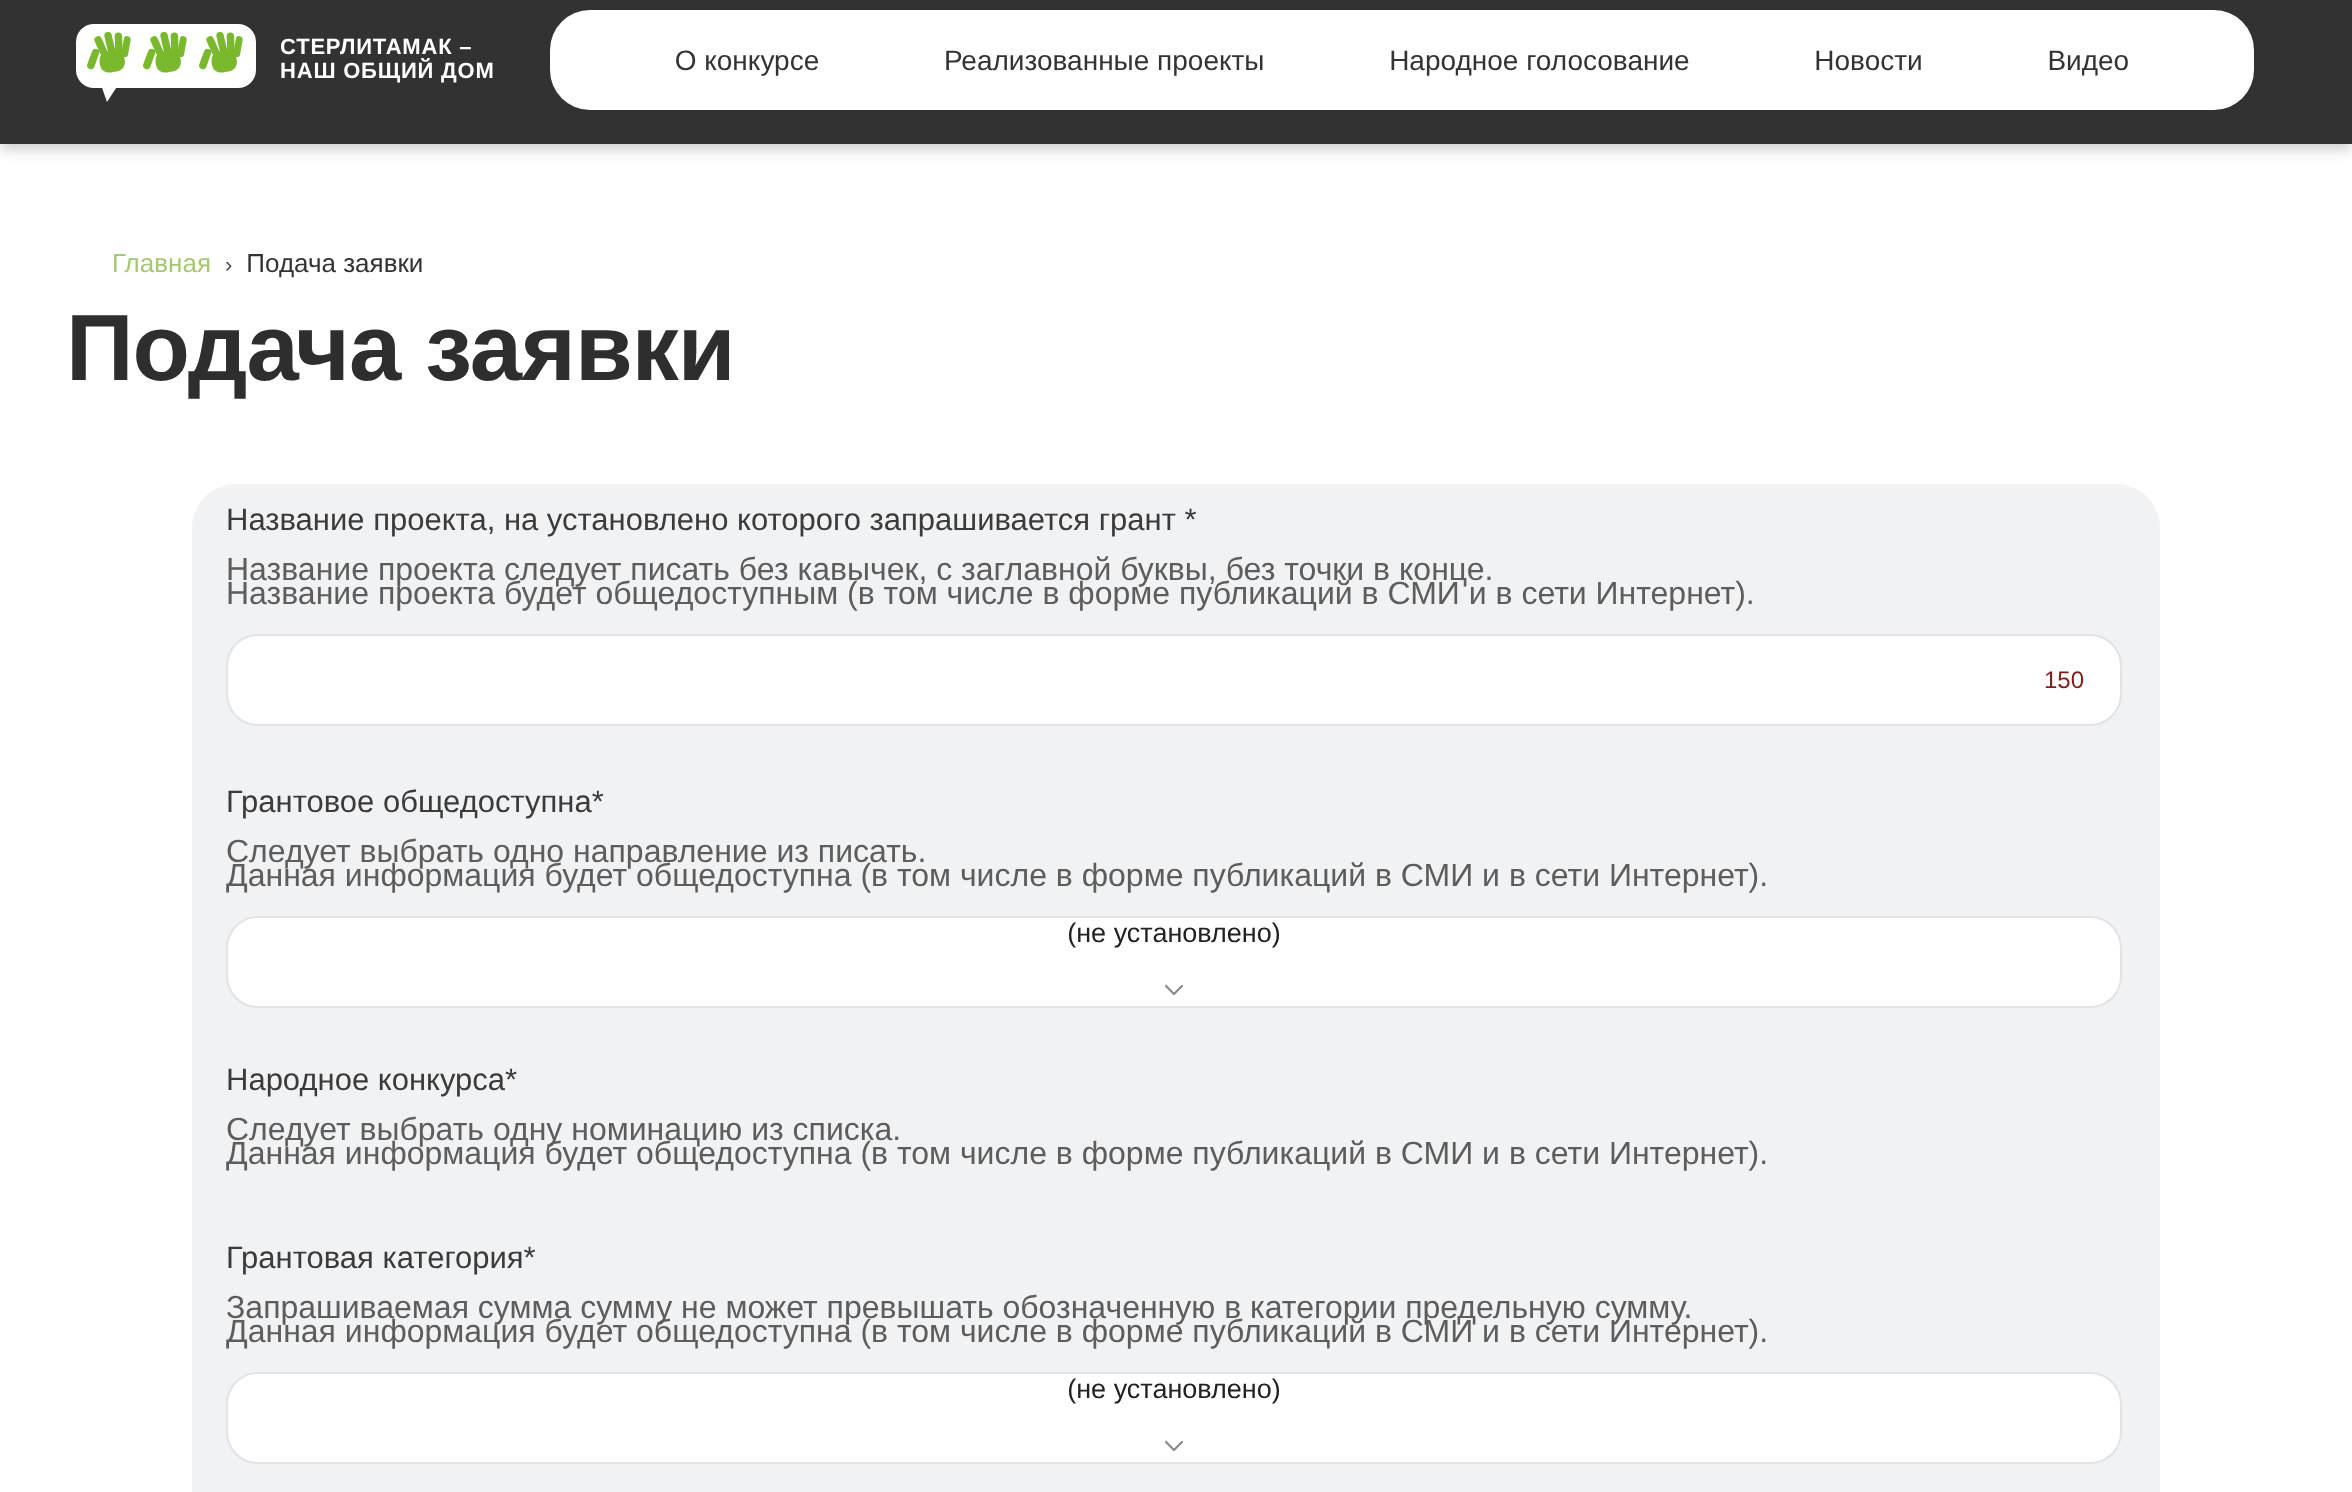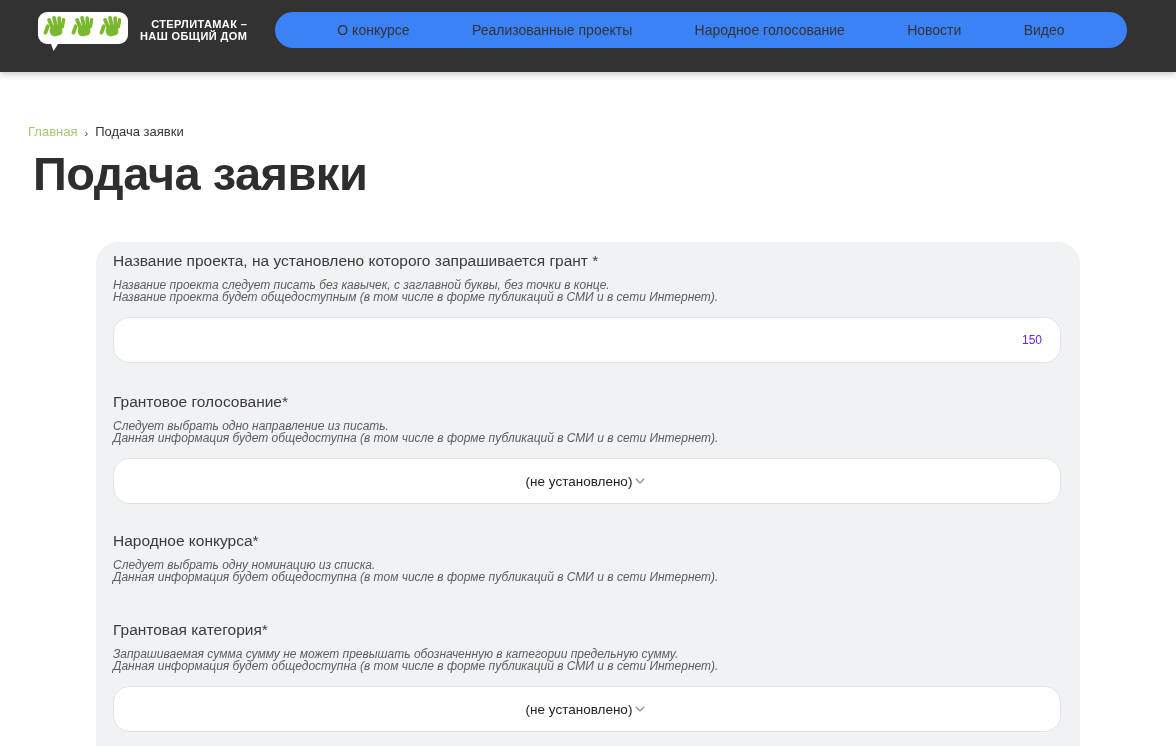--- a/index.html
+++ b/index.html
@@ -12,21 +12,20 @@
 
   
   .site-header {
     height: 72px;
     background: #323232;
     display: flex;
     align-items: center;
     padding: 0 49px 12px 38px;
     box-shadow: 0 3px 6px rgba(0,0,0,0.18);
     position: relative;
-    text-align: right;
   }
   .logo { display: flex; align-items: center; cursor: pointer; }
   .logo-bubble {
     position: relative;
     width: 90px; height: 32px;
     background: #ffffff;
     border-radius: 9px;
     display: flex;
     align-items: center;
     justify-content: center;
@@ -49,39 +48,39 @@
     font-size: 11px;
     font-weight: 700;
     letter-spacing: 0.4px;
     line-height: 12.5px;
     text-transform: uppercase;
   }
   .logo-text span { display: block; }
   .nav-pill {
     margin-left: auto;
     width: 852px;
-    height: 36px;
-    background: #3b82f6;
+    height: 50px;
+    background: #ffffff;
     border-radius: 20px;
     display: flex;
     align-items: center;
     justify-content: space-evenly;
   }
   .nav-item {
     font-size: 14px;
     color: #333333;
     text-decoration: none;
     white-space: nowrap;
     cursor: pointer;
   }
 
   
   .main-content { padding-top: 52px; }
   .breadcrumb {
-    margin-left: 28px;
+    margin-left: 56px;
     font-size: 13px;
     display: flex;
     align-items: flex-end;
     gap: 7px;
   }
   .breadcrumb-home { color: #a6c872; text-decoration: none; cursor: pointer; }
   .breadcrumb-sep { color: #444444; font-size: 11px; }
   .breadcrumb-current { color: #333333; }
 
   .page-title {
@@ -101,22 +100,21 @@
     border-radius: 22px;
     padding: 9px 17px 40px 17px;
   }
   .field-label {
     font-size: 15.5px;
     color: #3b3b3b;
     line-height: 20px;
     margin-bottom: 9px;
   }
   .field-hint {
-    font-size: 12px;
-    font-style: italic;
+    font-size: 16px;
     color: #5d5d5d;
     line-height: 11.5px;
     margin-bottom: 14px;
   }
   .mb-input { margin-bottom: 29px; }
   .mb-select { margin-bottom: 27px; }
   .mb-nolast { margin-bottom: 37px; }
 
   .text-input-wrap { position: relative; }
   .text-input {
@@ -130,35 +128,36 @@
     color: #222222;
     padding: 0 56px 0 20px;
     outline: none;
     display: block;
   }
   .char-counter {
     position: absolute;
     right: 21px;
     top: 16px;
     font-size: 12px;
-    color: #6d28d9;
+    color: #7f1d1d;
     pointer-events: none;
   }
 
   .select-box {
     width: 948px;
     height: 46px;
     border: 1px solid #e2e3e6;
     border-radius: 16px;
     background: #ffffff;
     display: flex;
     align-items: center;
-    justify-content: center;
+    justify-content: space-between;
     padding: 0 20px;
     cursor: pointer;
+    flex-direction: column;
   }
   .select-value { font-size: 13.5px; color: #222222; }
   .chevron { width: 16px; height: 16px; display: block; }
   .chevron svg { width: 100%; height: 100%; stroke: #8a8a8a; fill: none; stroke-width: 1.6; stroke-linecap: round; stroke-linejoin: round; }
 </style>
 </head>
 <body>
 
 <svg width="0" height="0" style="position:absolute">
   <defs>
@@ -220,21 +219,21 @@
         <span>Название проекта следует писать без кавычек, с заглавной буквы, без точки в конце.</span><br>
         <span>Название проекта будет общедоступным (в том числе в форме публикаций в СМИ и в сети Интернет).</span>
       </div>
       <div class="text-input-wrap">
         <input class="text-input" type="text" value="" style="">
         <span class="char-counter">150</span>
       </div>
     </div>
 
     <div class="field-group mb-select">
-      <div class="field-label">Грантовое голосование*</div>
+      <div class="field-label">Грантовое общедоступна*</div>
       <div class="field-hint">
         <span>Следует выбрать одно направление из писать.</span><br>
         <span>Данная информация будет общедоступна (в том числе в форме публикаций в СМИ и в сети Интернет).</span>
       </div>
       <div class="select-box">
         <span class="select-value">(не установлено)</span>
         <span class="chevron"><svg>
               <use href="#chevron-down"></use>
             </svg></span>
       </div>

